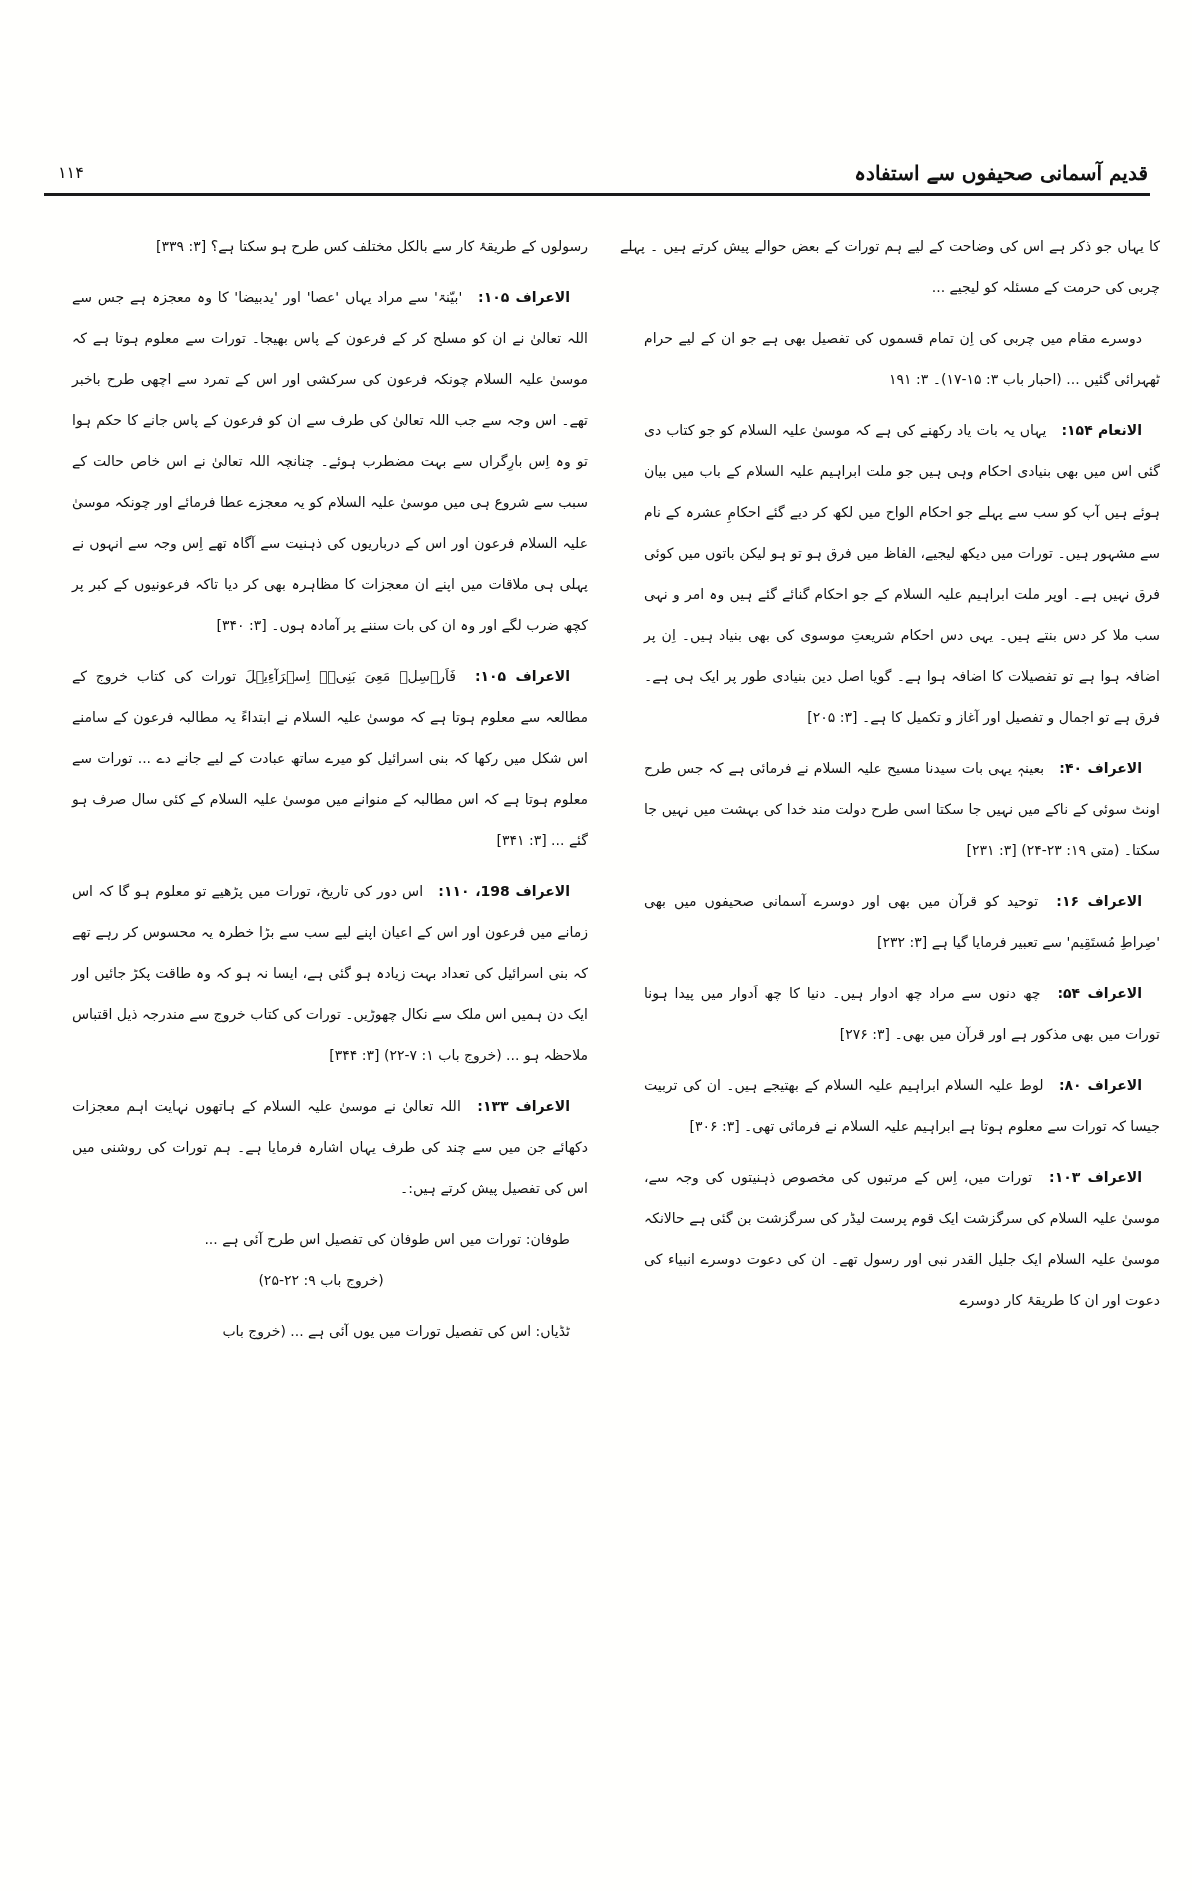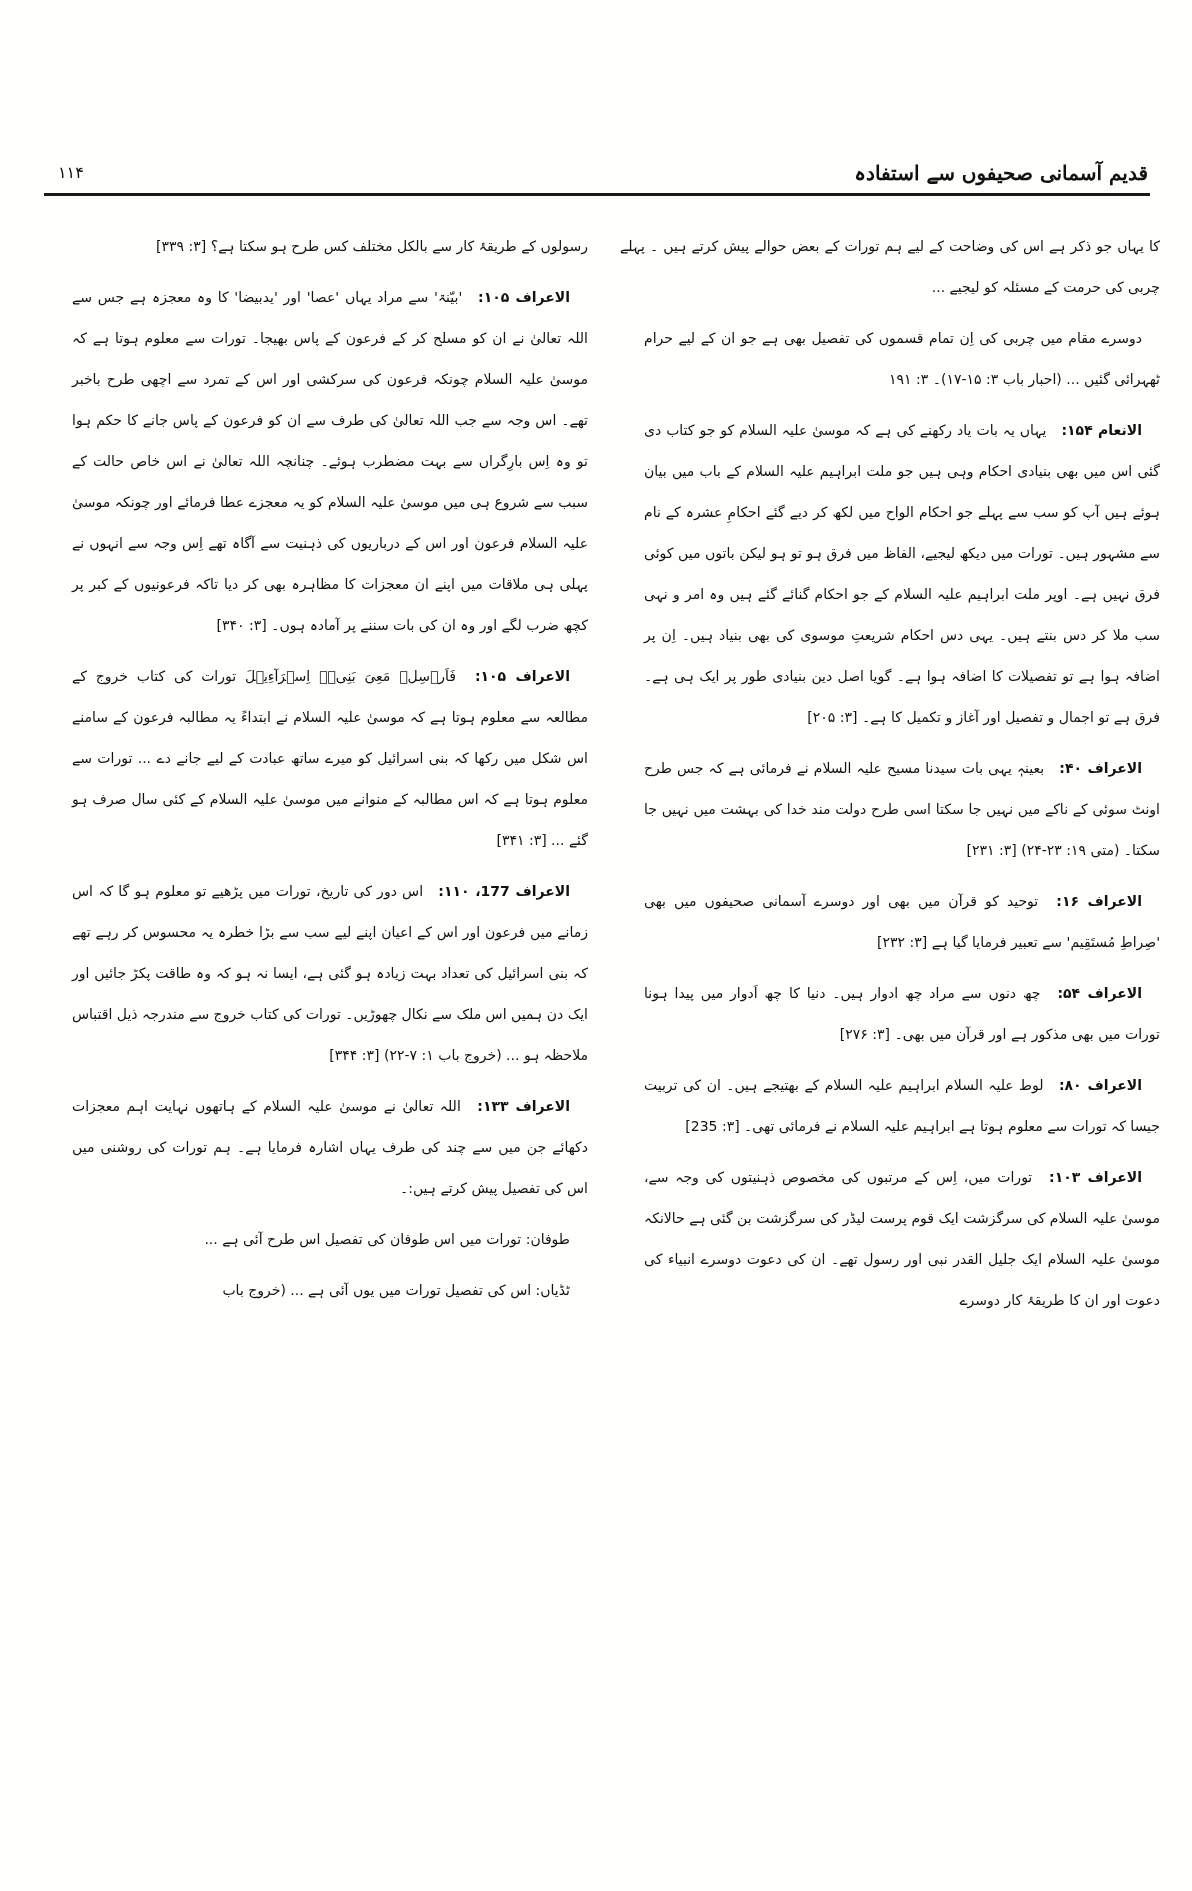--- a/index.html
+++ b/index.html
@@ -115,21 +115,21 @@
       <span class="citation">[۳: ۲۳۲]</span>
     </p>
     <p class="para indent">
       <span class="ref">الاعراف ۵۴:</span>
       <span>چھ دنوں سے مراد چھ ادوار ہیں۔ دنیا کا چھ اَدوار میں پیدا ہونا تورات میں بھی مذکور ہے اور قرآن میں بھی۔</span>
       <span class="citation">[۳: ۲۷۶]</span>
     </p>
     <p class="para indent">
       <span class="ref">الاعراف ۸۰:</span>
       <span>لوط علیہ السلام ابراہیم علیہ السلام کے بھتیجے ہیں۔ ان کی تربیت جیسا کہ تورات سے معلوم ہوتا ہے ابراہیم علیہ السلام نے فرمائی تھی۔</span>
-      <span class="citation">[۳: 235]</span>
+      <span class="citation">[۳: ۳۰۶]</span>
     </p>
     <p class="para indent">
       <span class="ref">الاعراف ۱۰۳:</span>
       <span>تورات میں، اِس کے مرتبوں کی مخصوص ذہنیتوں کی وجہ سے، موسیٰ علیہ السلام کی سرگزشت ایک قوم پرست لیڈر کی سرگزشت بن گئی ہے حالانکہ موسیٰ علیہ السلام ایک جلیل القدر نبی اور رسول تھے۔ ان کی دعوت دوسرے انبیاء کی دعوت اور ان کا طریقۂ کار دوسرے</span>
     </p>
   </div>
 
   <div class="column col-left">
     <p class="para">
       <span>رسولوں کے طریقۂ کار سے بالکل مختلف کس طرح ہو سکتا ہے؟</span>
@@ -139,29 +139,30 @@
       <span class="ref">الاعراف ۱۰۵:</span>
       <span>'بیّنۃ' سے مراد یہاں 'عصا' اور 'یدبیضا' کا وہ معجزہ ہے جس سے اللہ تعالیٰ نے ان کو مسلح کر کے فرعون کے پاس بھیجا۔ تورات سے معلوم ہوتا ہے کہ موسیٰ علیہ السلام چونکہ فرعون کی سرکشی اور اس کے تمرد سے اچھی طرح باخبر تھے۔ اس وجہ سے جب اللہ تعالیٰ کی طرف سے ان کو فرعون کے پاس جانے کا حکم ہوا تو وہ اِس بارِگراں سے بہت مضطرب ہوئے۔ چنانچہ اللہ تعالیٰ نے اس خاص حالت کے سبب سے شروع ہی میں موسیٰ علیہ السلام کو یہ معجزے عطا فرمائے اور چونکہ موسیٰ علیہ السلام فرعون اور اس کے درباریوں کی ذہنیت سے آگاہ تھے اِس وجہ سے انہوں نے پہلی ہی ملاقات میں اپنے ان معجزات کا مظاہرہ بھی کر دیا تاکہ فرعونیوں کے کبر پر کچھ ضرب لگے اور وہ ان کی بات سننے پر آمادہ ہوں۔</span>
       <span class="citation">[۳: ۳۴۰]</span>
     </p>
     <p class="para indent">
       <span class="ref">الاعراف ۱۰۵:</span>
       <span>فَاَرۡسِلۡ مَعِیَ بَنِیۡۤ اِسۡرَآءِیۡلَ تورات کی کتاب خروج کے مطالعہ سے معلوم ہوتا ہے کہ موسیٰ علیہ السلام نے ابتداءً یہ مطالبہ فرعون کے سامنے اس شکل میں رکھا کہ بنی اسرائیل کو میرے ساتھ عبادت کے لیے جانے دے ... تورات سے معلوم ہوتا ہے کہ اس مطالبہ کے منوانے میں موسیٰ علیہ السلام کے کئی سال صرف ہو گئے ...</span>
       <span class="citation">[۳: ۳۴۱]</span>
     </p>
     <p class="para indent">
-      <span class="ref">الاعراف 177، ۱۱۰:</span>
+      <span class="ref">الاعراف 198، ۱۱۰:</span>
       <span>اس دور کی تاریخ، تورات میں پڑھیے تو معلوم ہو گا کہ اس زمانے میں فرعون اور اس کے اعیان اپنے لیے سب سے بڑا خطرہ یہ محسوس کر رہے تھے کہ بنی اسرائیل کی تعداد بہت زیادہ ہو گئی ہے، ایسا نہ ہو کہ وہ طاقت پکڑ جائیں اور ایک دن ہمیں اس ملک سے نکال چھوڑیں۔ تورات کی کتاب خروج سے مندرجہ ذیل اقتباس ملاحظہ ہو ... (خروج باب ۱: ۷-۲۲)</span>
       <span class="citation">[۳: ۳۴۴]</span>
     </p>
     <p class="para indent">
       <span class="ref">الاعراف ۱۳۳:</span>
       <span>اللہ تعالیٰ نے موسیٰ علیہ السلام کے ہاتھوں نہایت اہم معجزات دکھائے جن میں سے چند کی طرف یہاں اشارہ فرمایا ہے۔ ہم تورات کی روشنی میں اس کی تفصیل پیش کرتے ہیں:۔</span>
     </p>
     <p class="para indent">
       <span>طوفان: تورات میں اس طوفان کی تفصیل اس طرح آئی ہے ...</span>
+      <span class="center-cite citation">(خروج باب ۹: ۲۲-۲۵)</span>
     </p>
     <p class="para indent">
       <span>ٹڈیاں: اس کی تفصیل تورات میں یوں آئی ہے ... (خروج باب</span>
     </p>
   </div>
 
 </div>
 
 </body></html>

